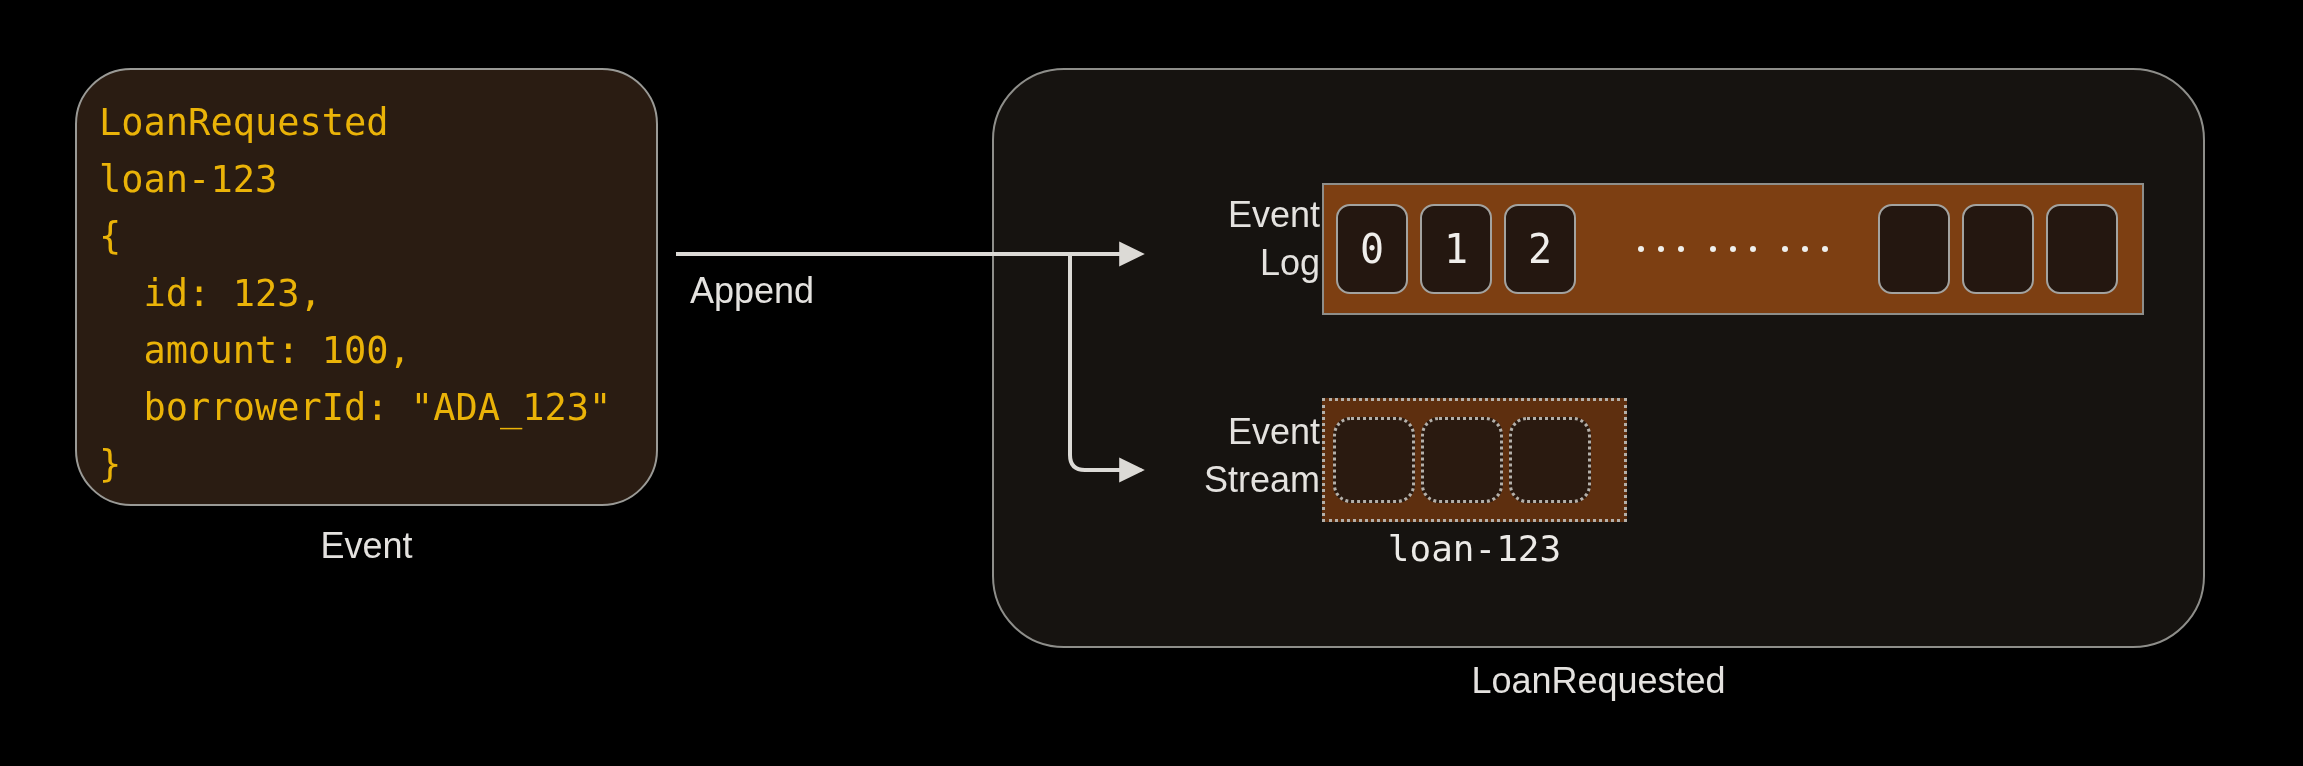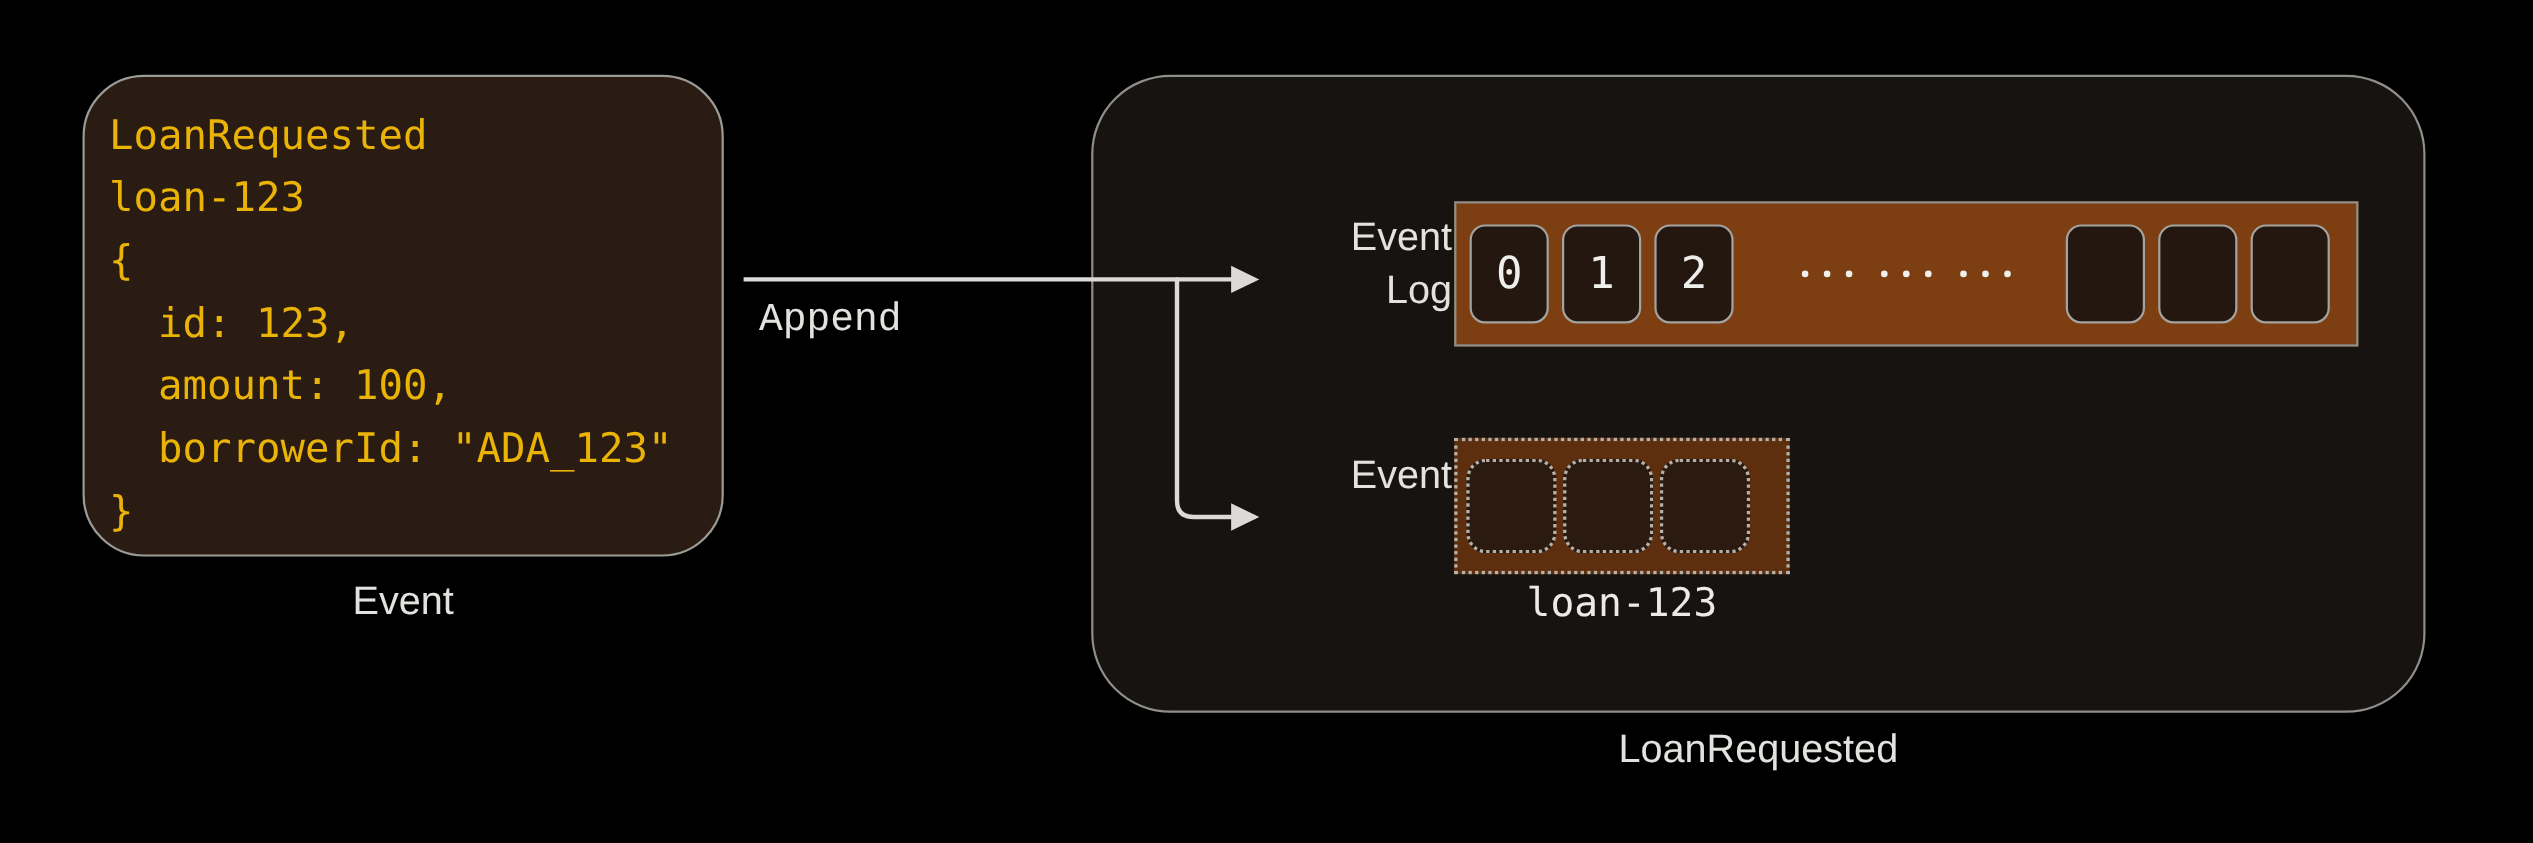--- a/index.html
+++ b/index.html
@@ -203,21 +203,20 @@
     width: 2303px;
     height: 766px;
     pointer-events: none;
   }
   #append-label {
     position: absolute;
     left: 690px;
     top: 270px;
     font-size: 36px;
     color: #e4e2df;
-    font-family: Liberation Mono, monospace;
   }
 </style>
 </head>
 <body>
 
 <div class="canvas">
 
   <div id="event-card">
     <div class="code">LoanRequested
 loan-123
@@ -260,20 +259,21 @@
       </div>
       <div class="log-cell"></div>
       <div class="log-cell"></div>
       <div class="log-cell"></div>
     </div>
   </div>
 
   <div id="event-stream-row">
     <div id="event-stream-label">
       <div>Event</div>
+      <div>Stream</div>
     </div>
     <div id="event-stream-bar">
       <div class="stream-cell"></div>
       <div class="stream-cell"></div>
       <div class="stream-cell"></div>
     </div>
     <div id="event-stream-name">loan-123</div>
   </div>
 
   <svg id="arrows" viewBox="0 0 2303 766">

